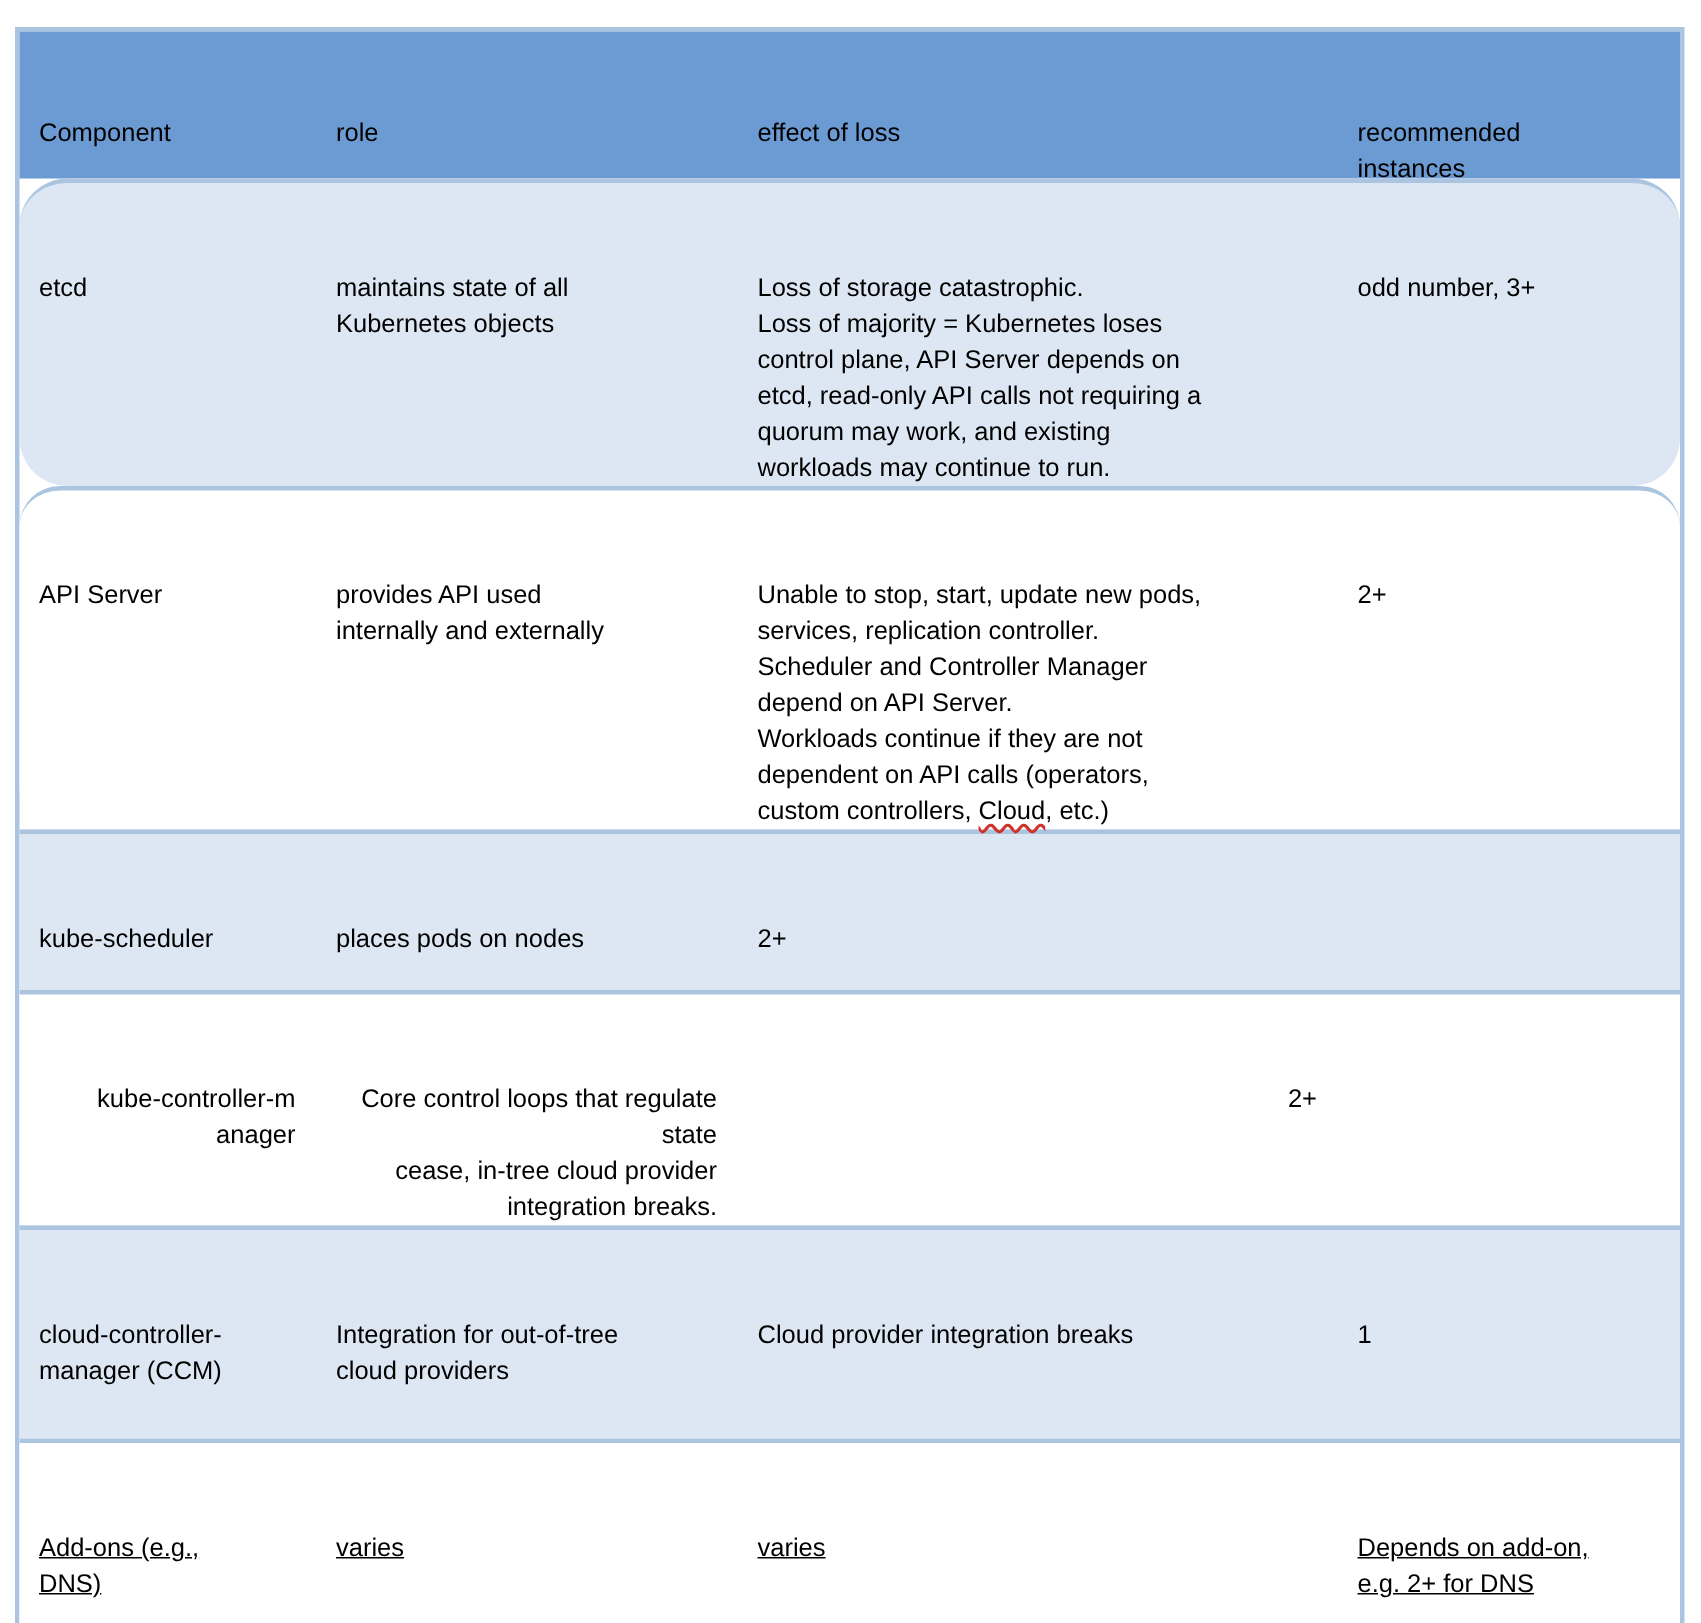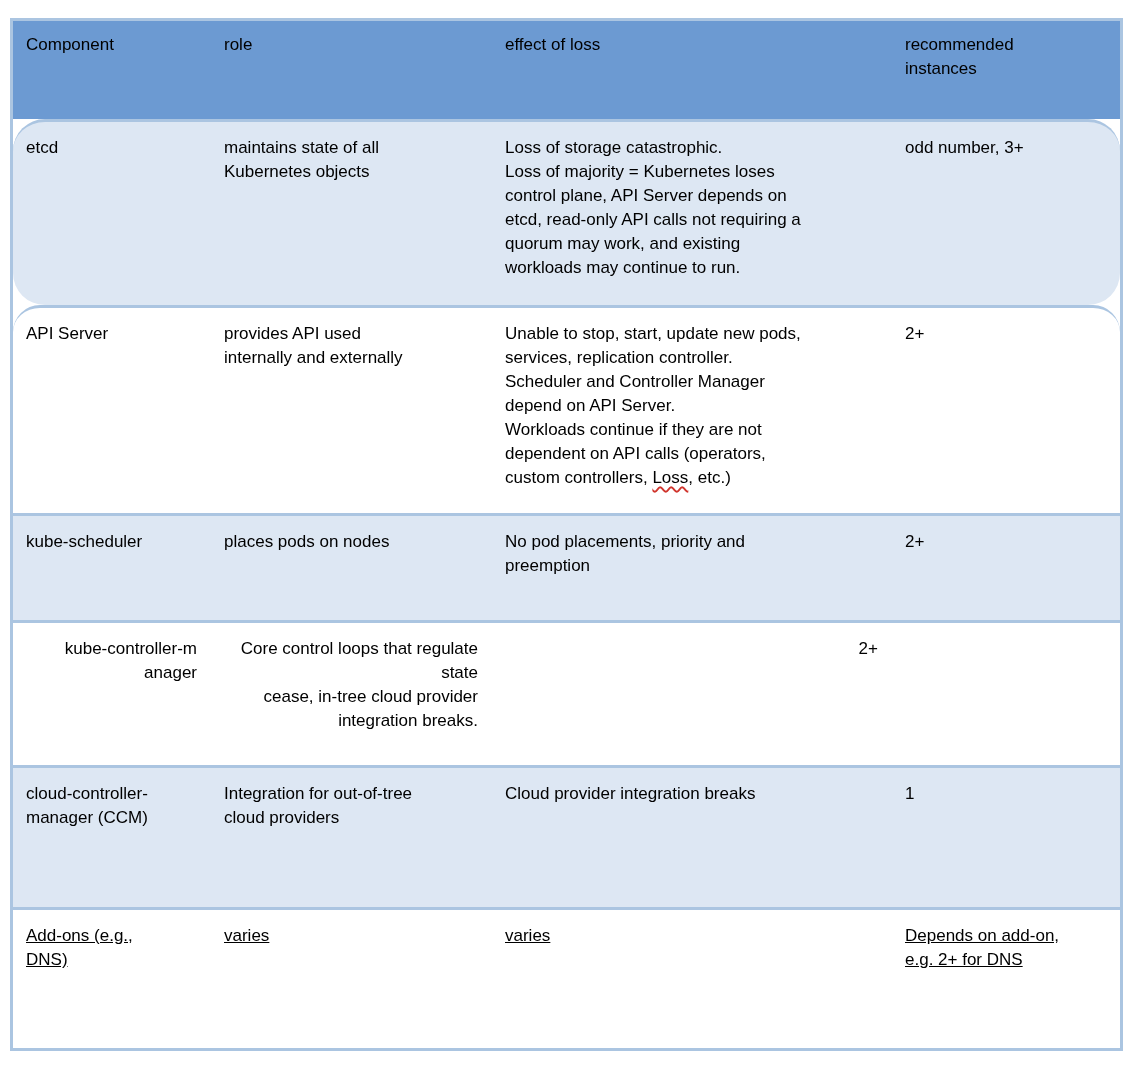--- a/index.html
+++ b/index.html
@@ -33,20 +33,21 @@
   .row + .row {
     border-top: 3px solid #abc5e1;
   }
   .cell {
     box-sizing: border-box;
     padding: 14px 14px 0 13px;
     font-size: 17px;
     line-height: 24px;
     white-space: pre-line;
     overflow-wrap: break-word;
+    margin-top: 44px;
   }
   .header-row {
     background: #6c9ad2;
     height: 98px;
   }
   .header-row .cell {
     padding-top: 12px;
   }
   .bg-alt { background: #dde7f3; }
   .bg-white { background: #ffffff; }
@@ -92,29 +93,27 @@
     <div class="row bg-white h-r2">
       <div class="cell">API Server</div>
       <div class="cell">provides API used
 internally and externally</div>
       <div class="cell"><span>Unable to stop, start, update new pods,
 services, replication controller.
 Scheduler and Controller Manager
 depend on API Server.
 Workloads continue if they are not
 dependent on API calls (operators,
-custom controllers, </span><span class="spellcheck-error">Loss</span><span>, etc.)</span></div>
+custom controllers, </span><span class="spellcheck-error">Cloud</span><span>, etc.)</span></div>
       <div class="cell">2+</div>
     </div>
 
     <div class="row bg-alt h-r3">
       <div class="cell">kube-scheduler</div>
       <div class="cell">places pods on nodes</div>
-      <div class="cell">No pod placements, priority and
-preemption</div>
       <div class="cell">2+</div>
     </div>
 
     <div class="row bg-white h-r4">
       <div class="cell">kube-controller-m
 anager</div>
       <div class="cell">Core control loops that regulate state
 cease, in-tree cloud provider
 integration breaks.</div>
       <div class="cell">2+</div>

